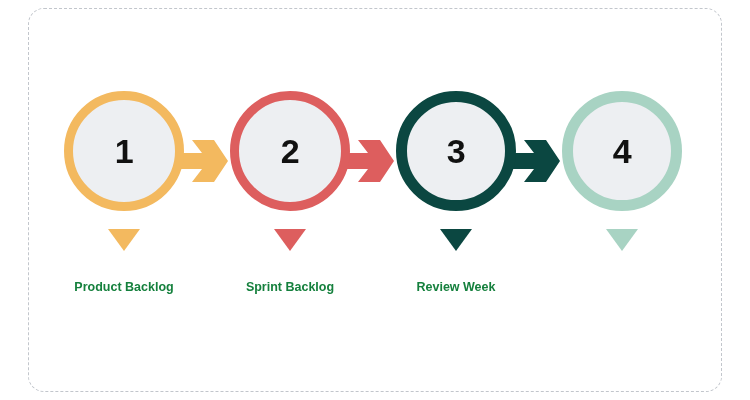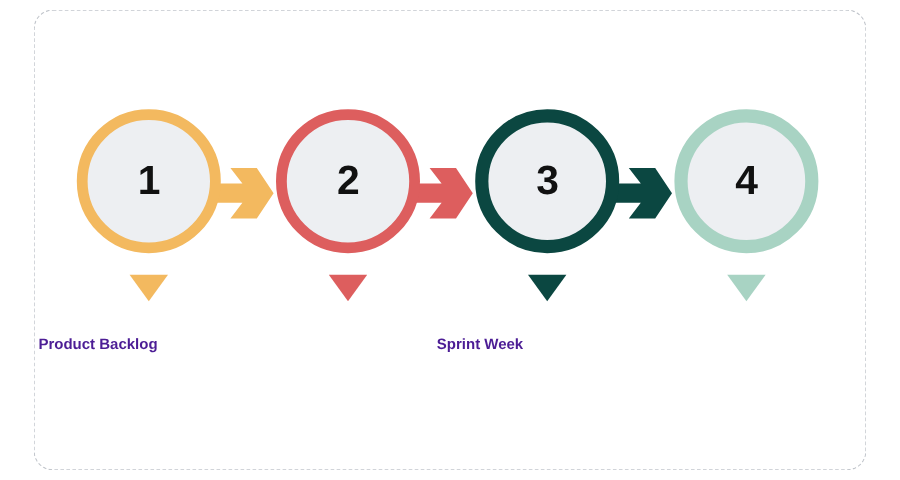--- a/index.html
+++ b/index.html
@@ -87,24 +87,24 @@
     border-right: 16px solid transparent;
     z-index: 2;
   }
 
   
   .step-label {
     position: absolute;
     top: 188px;
     left: -32px;
     width: 184px;
-    text-align: left;
+    text-align: center;
     font-size: 12.5px;
     font-weight: bold;
-    color: #4c1d95;
+    color: #15803d;
     line-height: 1.35;
   }
 
   
   .connector {
     position: absolute;
     top: 140px;
     width: 48px;
     height: 42px;
     z-index: 1;
@@ -152,28 +152,29 @@
       </div>
       <div class="step-pointer" id="pointer-1" style="border-top: 22px solid rgb(243, 185, 95);"></div>
       <div class="step-label">Product Backlog</div>
     </div>
 
     <div class="step step-2">
       <div class="step-circle" id="circle-2" style="border: 9px solid rgb(221, 94, 94); background: rgb(237, 239, 242);">
         <span class="step-number">2</span>
       </div>
       <div class="step-pointer" id="pointer-2" style="border-top: 22px solid rgb(221, 94, 94);"></div>
+      <div class="step-label">Sprint Backlog</div>
     </div>
 
     <div class="step step-3">
       <div class="step-circle" id="circle-3" style="border: 11px solid rgb(11, 71, 65); background: rgb(237, 239, 242);">
         <span class="step-number">3</span>
       </div>
       <div class="step-pointer" id="pointer-3" style="border-top: 22px solid rgb(11, 71, 65);"></div>
-      <div class="step-label">Sprint Week</div>
+      <div class="step-label">Review Week</div>
     </div>
 
     <div class="step step-4">
       <div class="step-circle" id="circle-4" style="border: 11px solid rgb(168, 211, 195); background: rgb(237, 239, 242);">
         <span class="step-number">4</span>
       </div>
       <div class="step-pointer" id="pointer-4" style="border-top: 22px solid rgb(168, 211, 195);"></div>
     </div>
 
   </div>

